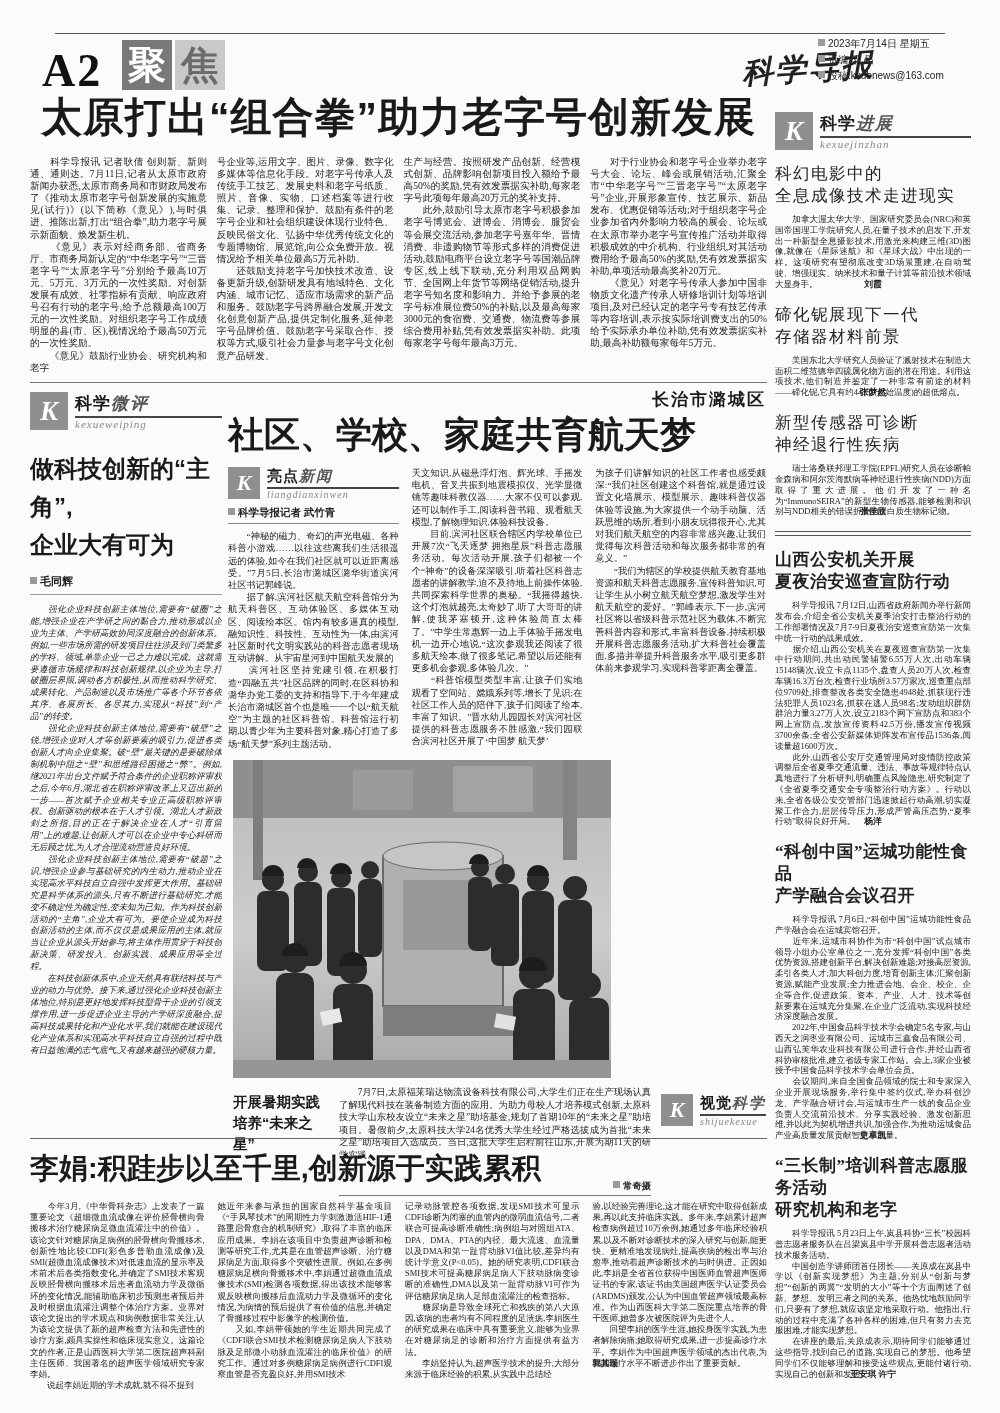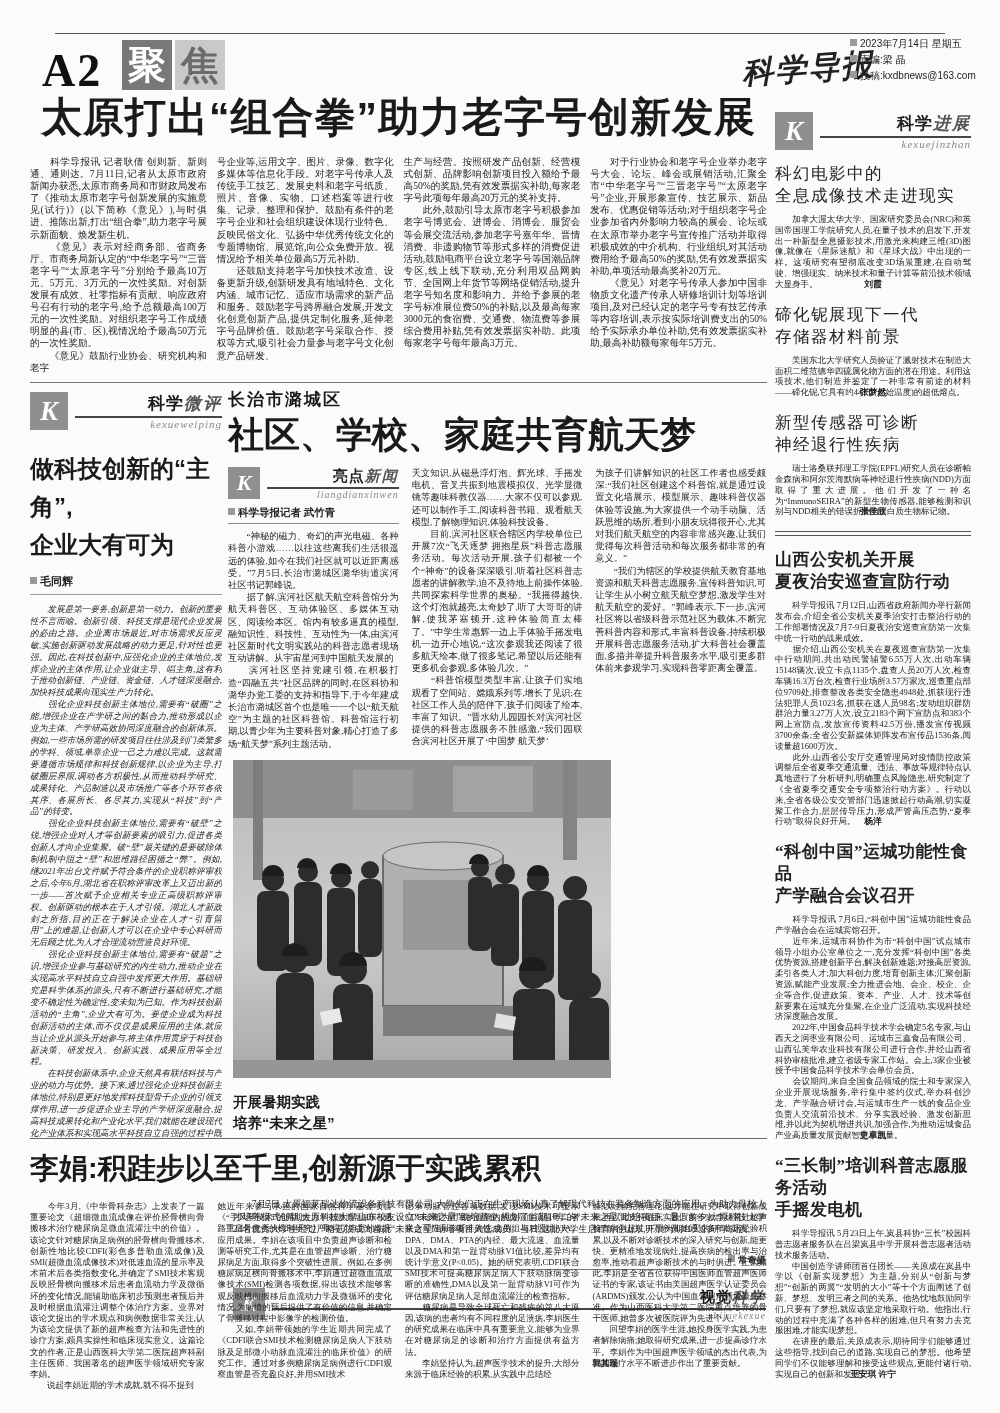--- a/index.html
+++ b/index.html
@@ -8,60 +8,60 @@
   
   .topline{position:absolute;top:33px;left:55px;right:55px;border-top:1.5px solid #555;}
   .pageno{position:absolute;left:42px;top:44px;font:bold 46px "Liberation Serif",serif;letter-spacing:2px;color:#111;}
   .focusbox{position:absolute;left:122px;top:40px;display:flex;gap:3px;}
   .fb1,.fb2{width:50px;height:50px;display:flex;align-items:center;justify-content:center;
             font:bold 38px "Liberation Serif",serif;}
   .fb1{background:#787878;color:#fff;}
   .fb2{background:#c9c9c9;color:#6b6b6b;}
   .masthead{position:absolute;left:742px;top:48px;font:bold italic 31px "Liberation Serif",serif;
             color:#222;transform:rotate(-4deg);letter-spacing:2px;}
-  .hinfo{position:absolute;left:850px;top:36px;font-size:10px;line-height:16px;color:#222;width:140px;}
+  .hinfo{position:absolute;left:818px;top:36px;font-size:10px;line-height:16px;color:#222;width:140px;}
   .sq{display:inline-block;width:7px;height:7px;background:#9a9a9a;margin-right:3px;vertical-align:1px;}
   
   .paras p{margin:0;text-align:justify;}
   .bodytext{font-family:"Liberation Serif",serif;color:#222;}
   .author{font-weight:bold;}
   
   .main-art{position:absolute;left:30px;top:94px;width:737px;border-bottom:1px solid #777;padding-bottom:8px;}
   .main-head{font-size:41px;font-weight:900;text-align:center;line-height:46px;letter-spacing:1px;margin:0 0 16px;}
   .main-cols{display:grid;grid-template-columns:repeat(4,1fr);gap:10px;height:218px;overflow:hidden;
              font-size:9.6px;line-height:12.1px;}
   
   .klogo{display:flex;gap:7px;align-items:flex-start;}
   .kbox{width:38px;height:38px;background:#8f8f8f;color:#fff;flex:0 0 38px;
         font:italic bold 27px "Liberation Serif",serif;display:flex;align-items:center;justify-content:center;}
-  .kright{flex:1;text-align:right;}
+  .kright{flex:1;}
   .ktop{border-bottom:2px solid #444;padding-bottom:1px;white-space:nowrap;}
   .kbold{font-weight:800;font-size:17px;letter-spacing:1px;}
   .kscript{font:italic bold 17px "Liberation Serif",serif;color:#555;letter-spacing:2px;}
   .kpinyin{font:italic 11px "Liberation Serif",serif;color:#888;letter-spacing:1px;}
   .klogo.small .kbox{width:32px;height:32px;flex-basis:32px;font-size:22px;}
   .klogo.small .kbold{font-size:15px;}
   .klogo.small .kscript{font-size:15px;}
   .klogo.small .kpinyin{font-size:10px;}
   
   .weiping{position:absolute;left:30px;top:392px;width:192px;height:745px;overflow:hidden;}
   .wp-head{font-size:24px;font-weight:900;line-height:38px;margin:20px 0 10px;white-space:pre-line;}
   .byline{font-size:11px;font-weight:bold;margin:0 0 9px;border-bottom:1px solid #999;padding-bottom:5px;}
   .wp-body{font:italic 8.6px/11.9px "Liberation Serif",serif;color:#222;}
   
   .center-art{position:absolute;left:228px;top:388px;width:538px;height:757px;}
-  .kicker{font-size:17px;font-weight:bold;letter-spacing:2px;}
+  .kicker{font-size:17px;font-weight:bold;letter-spacing:2px;text-align:right;}
   .center-head{font-size:36px;font-weight:900;letter-spacing:0px;margin:4px 0 12px;line-height:40px;}
   .center-cols{display:grid;grid-template-columns:repeat(3,1fr);gap:13px;height:304px;overflow:hidden;
                font-size:9.2px;line-height:12.2px;}
   .center-byline{font-size:10.5px;font-weight:bold;border-bottom:1px solid #888;
                  padding:7px 0 4px;margin-bottom:6px;}
   .photo{position:absolute;left:5px;top:372px;width:378px;height:318px;background:#c4c4c4;}
   .photo svg{display:block;}
-  .caption{position:absolute;left:5px;top:698px;width:533px;display:flex;gap:10px;flex-direction:column;}
+  .caption{position:absolute;left:5px;top:698px;width:533px;display:flex;gap:10px;}
   .cap-title{flex:0 0 96px;font-size:14.5px;font-weight:800;line-height:21px;white-space:pre-line;padding-top:6px;}
   .cap-text{flex:1;font-size:9.3px;line-height:12.6px;border-bottom:1px solid #777;padding-bottom:3px;}
   .cap-credit{text-align:right;font-weight:bold;margin-top:18px;}
   .cap-logo{flex:0 0 92px;padding-top:8px;}
   
   .bottom-art{position:absolute;left:30px;top:1138px;width:737px;height:272px;border-top:1px solid #666;
               padding-top:10px;overflow:hidden;}
   .bottom-head{font-size:29px;font-weight:900;margin:0 0 12px;letter-spacing:0;}
   .bottom-cols{display:grid;grid-template-columns:repeat(4,1fr);gap:13px;height:212px;overflow:hidden;
                font-size:8.5px;line-height:11.2px;}
@@ -117,21 +117,20 @@
     <div class="kbox">K</div>
     <div class="kright">
       <div class="ktop"><span class="kbold">科学</span><span class="kscript">微评</span></div>
       <div class="kpinyin">kexueweiping</div>
     </div>
   </div>
   <div class="wp-head">做科技创新的“主角”,
 企业大有可为</div>
   <div class="byline"><span class="sq"></span><span>毛同辉</span></div>
   <div class="wp-body paras">
-      <p>　　发展是第一要务,创新是第一动力。创新的重要性不言而喻。创新引领、科技支撑是现代企业发展的必由之路。企业离市场最近,对市场需求反应灵敏,实施创新驱动发展战略的动力更足,针对性也更强。因此,在科技创新中,应强化企业的主体地位,发挥企业的主体作用,让企业做主导、唱主角,这有利于推动创新链、产业链、资金链、人才链深度融合,加快科技成果向现实生产力转化。</p>
       <p>　　强化企业科技创新主体地位,需要有“破圈”之能,增强企业在产学研之间的黏合力,推动形成以企业为主体、产学研高效协同深度融合的创新体系。例如,一些市场所需的研发项目往往涉及到门类繁多的学科、领域,单靠企业一己之力难以完成。这就需要遵循市场规律和科技创新规律,以企业为主导,打破圈层界限,调动各方积极性,从而推动科学研究、成果转化、产品制造以及市场推广等各个环节各依其序、各展所长、各尽其力,实现从“科技”到“产品”的转变。</p>
       <p>　　强化企业科技创新主体地位,需要有“破壁”之锐,增强企业对人才等创新要素的吸引力,促进各类创新人才向企业集聚。破“壁”最关键的是要破除体制机制中阻之“壁”和思维路径困循之“弊”。例如,继2021年出台文件赋予符合条件的企业职称评审权之后,今年6月,湖北省在职称评审改革上又迈出新的一步——首次赋予企业相关专业正高级职称评审权。创新驱动的根本在于人才引领。湖北人才新政剑之所指,目的正在于解决企业在人才“引育留用”上的难题,让创新人才可以在企业中专心科研而无后顾之忧,为人才合理流动营造良好环境。</p>
       <p>　　强化企业科技创新主体地位,需要有“破题”之识,增强企业参与基础研究的内生动力,推动企业在实现高水平科技自立自强中发挥更大作用。基础研究是科学体系的源头,只有不断进行基础研究,才能变不确定性为确定性,变未知为已知。作为科技创新活动的“主角”,企业大有可为。要使企业成为科技创新活动的主体,而不仅仅是成果应用的主体,就应当让企业从源头开始参与,将主体作用贯穿于科技创新决策、研发投入、创新实践、成果应用等全过程。</p>
       <p>　　在科技创新体系中,企业天然具有联结科技与产业的动力与优势。接下来,通过强化企业科技创新主体地位,特别是更好地发挥科技型骨干企业的引领支撑作用,进一步促进企业主导的产学研深度融合,提高科技成果转化和产业化水平,我们就能在建设现代化产业体系和实现高水平科技自立自强的过程中既有日益饱满的志气底气,又有越来越强的硬核力量。</p>
     </div>
 </div>
 
 <div class="center-art">
   <div class="kicker">长治市潞城区</div>
   <h2 class="center-head">社区、学校、家庭共育航天梦</h2>
@@ -327,21 +326,21 @@
         <p>　　科学导报讯 7月6日,“科创中国”运城功能性食品产学融合会在运城宾馆召开。</p>
         <p>　　近年来,运城市科协作为市“科创中国”试点城市领导小组办公室单位之一,充分发挥“科创中国”各类优势资源,搭建创新平台,解决创新难题;对接高层资源,柔引各类人才;加大科创力度,培育创新主体;汇聚创新资源,赋能产业发展;全力推进会地、会企、校企、企企等合作,促进政策、资本、产业、人才、技术等创新要素在运城充分集聚,在企业广泛流动,实现科技经济深度融合发展。</p>
         <p>　　2022年,中国食品科学技术学会确定5名专家,与山西天之润枣业有限公司、运城市三鑫食品有限公司、山西弘芙华农业科技有限公司进行合作,并经山西省科协审核批准,建立省级专家工作站。会上,3家企业被授予中国食品科学技术学会单位会员。</p>
         <p>　　会议期间,来自全国食品领域的院士和专家深入企业开展现场服务,举行集中签约仪式,举办科创沙龙、产学融合研讨会,与运城市生产一线的食品企业负责人交流前沿技术、分享实践经验、激发创新思维,并以此为契机增进共识,加强合作,为推动运城食品产业高质量发展贡献智慧和力量。</p>
       </div>
     <div class="sb-author">史卓凯</div>
   </div>
 
   <div>
     <div class="sb-title bold">“三长制”培训科普志愿服务活动
-手摇发电机</div>
+研究机构和老字</div>
     <div class="sb-body paras">
         <p>　　科学导报讯 5月23日上午,岚县科协“三长”校园科普志愿者服务队在吕梁岚县中学开展科普志愿者活动技术服务活动。</p>
         <p>　　中国创造学讲师团首任团长——关原成在岚县中学以《创新实现梦想》为主题,分别从“创新与梦想”“创新的两翼”“发明的大小”等十个方面阐述了创新、梦想、发明三者之间的关系。他热忱地鼓励同学们,只要有了梦想,就应该坚定地采取行动。他指出,行动的过程中充满了各种各样的困难,但只有努力去克服困难,才能实现梦想。</p>
         <p>　　在讲座的最后,关原成表示,期待同学们能够通过这些指导,找到自己的道路,实现自己的梦想。他希望同学们不仅能够理解和接受这些观点,更能付诸行动,实现自己的创新和发明。</p>
       </div>
     <div class="sb-author">王安琪 许宁</div>
   </div>
 </div>
 
 </body></html>

